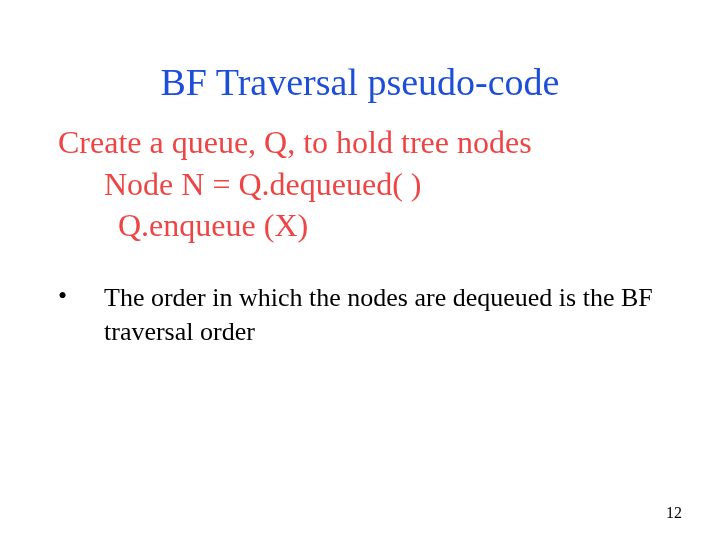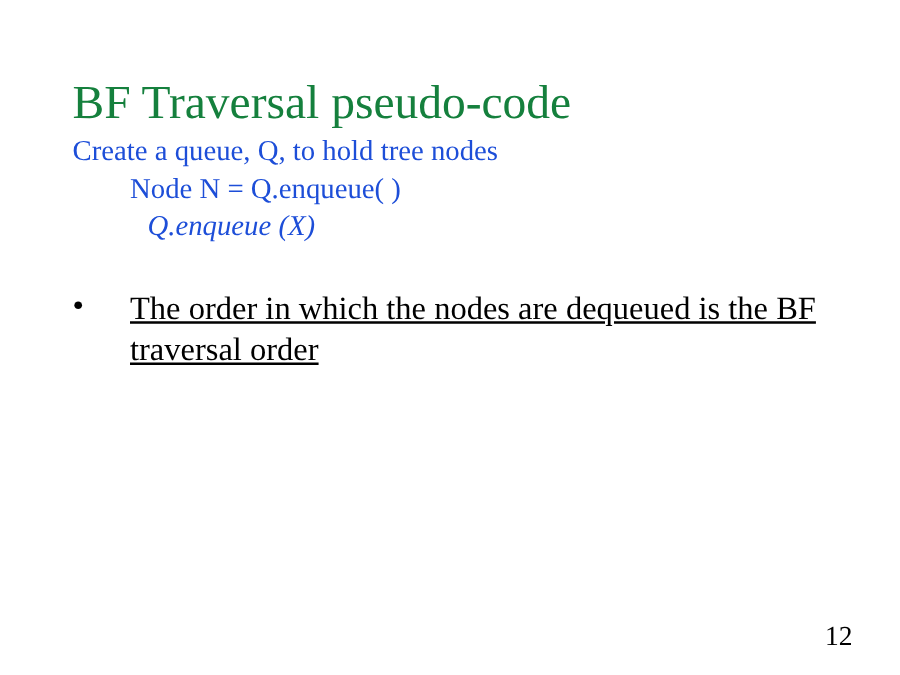--- a/index.html
+++ b/index.html
@@ -17,72 +17,71 @@
     }
     .slide {
       width: 100%;
       height: 100%;
       padding: 60px 58px 0 58px;
       position: relative;
     }
     .title {
       font-size: 38px;
       font-weight: normal;
-      margin-bottom: 2px;
-      color: #15803d;
+      text-align: center;
+      margin-bottom: 18px;
+      color: #1d4ed8;
     }
     .code-block {
-      font-size: 23px;
+      font-size: 32px;
       line-height: 1.3;
-      color: #1d4ed8;
+      color: #ef4444;
     }
     .code-line {
       white-space: pre;
     }
     .indent-1 {
       padding-left: 46px;
     }
     .indent-2 {
       padding-left: 60px;
-      font-style: italic;
     }
     .bullet-section {
       margin-top: 34px;
       display: flex;
       align-items: flex-start;
     }
     .bullet-marker {
       font-size: 26px;
       width: 46px;
       flex-shrink: 0;
       color: #000;
     }
     .bullet-text {
       font-size: 26px;
       line-height: 1.3;
       color: #000;
-      text-decoration: underline;
     }
     .page-number {
       position: absolute;
       bottom: 18px;
       right: 38px;
-      font-size: 22px;
+      font-size: 16px;
       color: #000;
     }
   </style>
 </head>
 <body>
 
 <div class="slide">
   <h1 class="title">BF Traversal pseudo-code</h1>
 
   <div class="code-block">
     <div class="code-line">Create a queue, Q, to hold tree nodes</div>
-    <div class="code-line indent-1">Node N = Q.enqueue( )</div>
+    <div class="code-line indent-1">Node N = Q.dequeued( )</div>
     <div class="code-line indent-2">Q.enqueue (X)</div>
   </div>
 
   <div class="bullet-section">
     <div class="bullet-marker">•</div>
     <div class="bullet-text">The order in which the nodes are dequeued is the BF traversal order</div>
   </div>
 
   <div class="page-number">12</div>
 </div>

